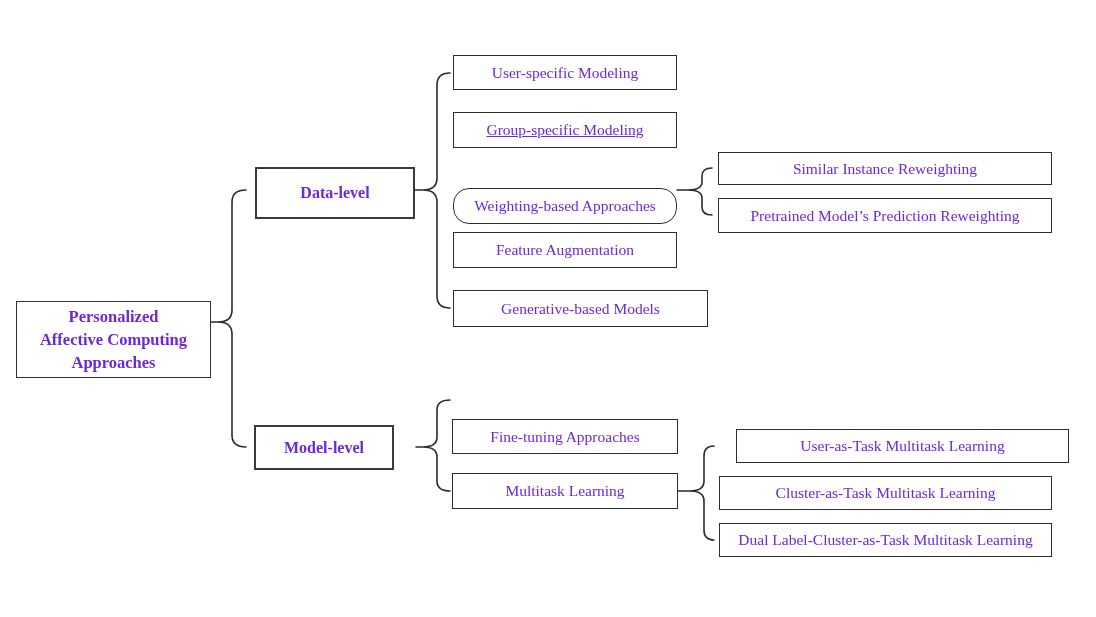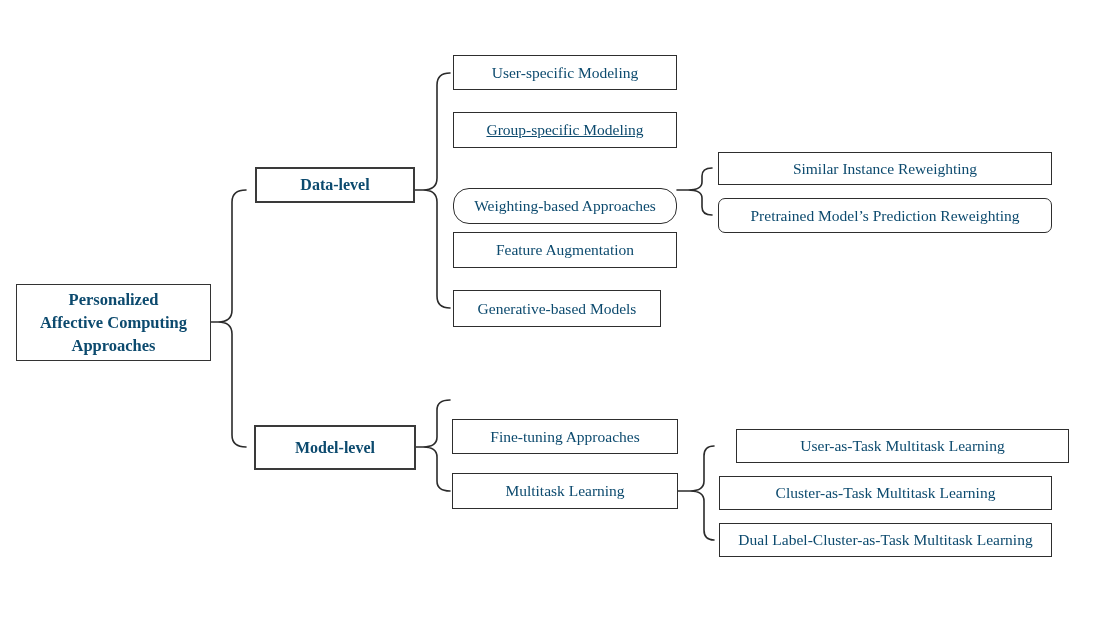--- a/index.html
+++ b/index.html
@@ -31,37 +31,38 @@
   .node {
     position: absolute;
     box-sizing: border-box;
     display: flex;
     flex-direction: column;
     align-items: center;
     justify-content: center;
     text-align: center;
     border: 1.4px solid #2e2e2e;
     background: #ffffff;
-    color: #0c4a6e;
+    color: #6d28d9;
     font-size: 15.5px;
     line-height: 1.25;
     padding: 4px 4px;
   }
   .node.lvl {
     font-weight: 700;
     border-width: 2px;
     border-color: #3a3a3a;
     font-size: 16px;
   }
   .node.root {
     font-weight: 700;
     border-width: 1.8px;
     border-color: #333333;
     font-size: 16.5px;
     line-height: 1.4;
+    margin-top: 17px;
   }
 </style>
 </head>
 <body>
 
 <div class="canvas">
 
   <svg class="connectors" viewBox="0 0 1096 617" aria-hidden="true">
 
     <path d="M211,322 L218,322 M246,190 Q232,190 232,202 L232,310 Q232,322 218,322 Q232,322 232,334 L232,435 Q232,447 246,447"></path>
@@ -74,31 +75,31 @@
 
     <path d="M678,491 L690,491 M714,446 Q704,446 704,456 L704,481 Q704,491 690,491 Q704,491 704,501 L704,530 Q704,540 714,540"></path>
   </svg>
 
   <div class="node root" style="left:16px; top:284px; width:195px; height:77px;">
     <span>Personalized</span>
     <span>Affective Computing</span>
     <span>Approaches</span>
   </div>
 
-  <div class="node lvl" style="left:255px; top:167px; width:160px; height:36px;">Data-level</div>
-  <div class="node lvl" style="left:254px; top:425px; width:162px; height:45px;">Model-level</div>
+  <div class="node lvl" style="left:255px; top:167px; width:160px; height:52px;">Data-level</div>
+  <div class="node lvl" style="left:254px; top:425px; width:140px; height:45px;">Model-level</div>
 
   <div class="node" style="left:453px; top:55px; width:224px; height:35px;">User-specific Modeling</div>
   <div class="node" style="left:453px; top:112px; width:224px; height:36px;text-decoration:underline;">Group-specific Modeling</div>
   <div class="node" style="left:453px; top:188px; width:224px; height:36px;border-radius:16px;">Weighting-based Approaches</div>
   <div class="node" style="left:453px; top:232px; width:224px; height:36px;">Feature Augmentation</div>
-  <div class="node" style="left:453px; top:290px; width:208px; height:37px;">Generative-based Models</div>
+  <div class="node" style="left:453px; top:290px; width:255px; height:37px;">Generative-based Models</div>
 
   <div class="node" style="left:718px; top:152px; width:334px; height:33px;">Similar Instance Reweighting</div>
-  <div class="node" style="left:718px; top:198px; width:334px; height:35px;border-radius:7px;">Pretrained Model’s Prediction Reweighting</div>
+  <div class="node" style="left:718px; top:198px; width:334px; height:35px;">Pretrained Model’s Prediction Reweighting</div>
 
   <div class="node" style="left:452px; top:383px; width:226px; height:35px;margin-top:36px;">Fine-tuning Approaches</div>
   <div class="node" style="left:452px; top:473px; width:226px; height:36px;">Multitask Learning</div>
 
   <div class="node" style="left:736px; top:429px; width:333px; height:34px;">User-as-Task Multitask Learning</div>
   <div class="node" style="left:719px; top:476px; width:333px; height:34px;">Cluster-as-Task Multitask Learning</div>
   <div class="node" style="left:719px; top:523px; width:333px; height:34px;">Dual Label-Cluster-as-Task Multitask Learning</div>
 
 </div>
 

